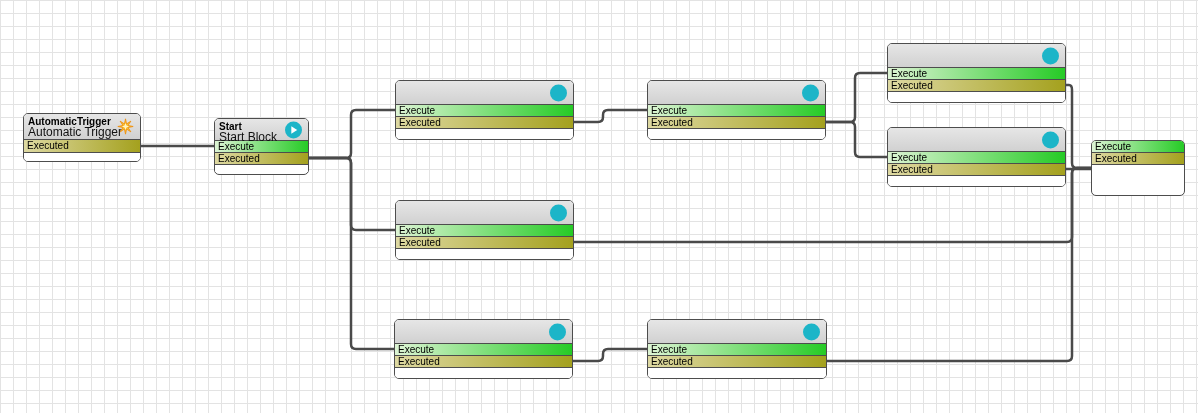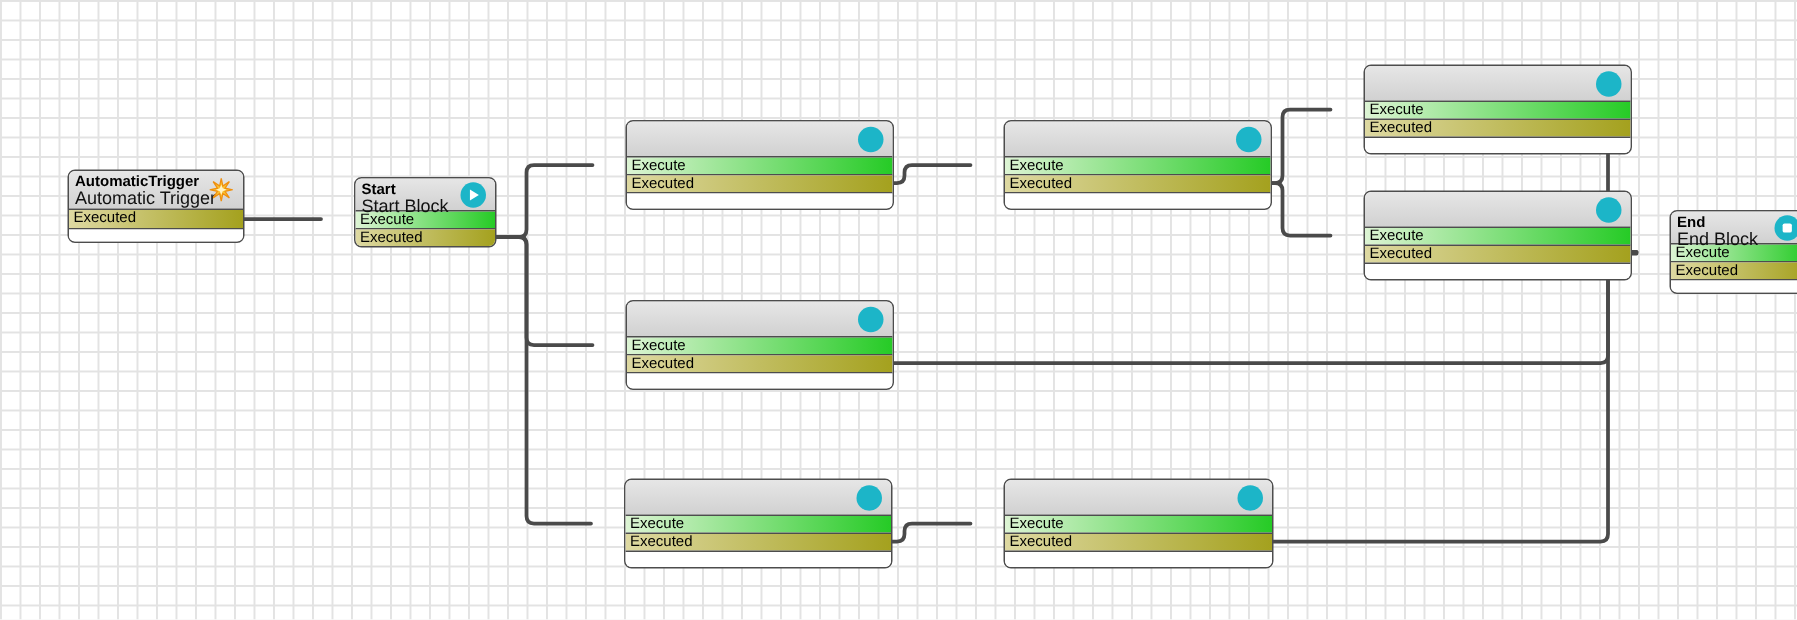--- a/index.html
+++ b/index.html
@@ -14,21 +14,20 @@
   }
   #edges{position:absolute;left:0;top:0;}
   #edges path{fill:none;stroke:var(--line,#4a4a4a);stroke-width:2.5;stroke-linecap:round;}
   .block{
     position:absolute;
     box-sizing:border-box;
     border:1px solid var(--border,#4d4d4d);
     border-radius:5px;
     background:#fff;
     overflow:hidden;
-    margin-left:22px;
   }
   .block-header{
     position:relative;
     background:linear-gradient(180deg, var(--head-from,#e6e6e6), var(--head-to,#d1d1d1));
     border-bottom:1px solid var(--border,#4d4d4d);
   }
   .head-title{
     font-size:10px;font-weight:bold;color:#000;
     padding:2px 0 0 4px;line-height:11px;white-space:nowrap;
   }
@@ -83,21 +82,21 @@
               <polygon points="10.00,1.00 11.22,7.04 16.36,3.64 12.96,8.78 19.00,10.00 12.96,11.22 16.36,16.36 11.22,12.96 10.00,19.00 8.78,12.96 3.64,16.36 7.04,11.22 1.00,10.00 7.04,8.78 3.64,3.64 8.78,7.04" fill="#fbc02d" stroke="#ef8f0e" stroke-width="1"></polygon>
               <polygon points="10.00,5.80 11.13,8.87 14.20,10.00 11.13,11.13 10.00,14.20 8.87,11.13 5.80,10.00 8.87,8.87" fill="#fff3c4"></polygon>
             </svg>
           </span>
         </div>
         <div class="port-row executed" style="height:13px">
           <span>Executed</span>
         </div>
         <div class="block-empty" style="height:8px"></div>
       </div>
-      <div class="block" style="left: 214px; top: 118px; width: 95px; height: 47px;">
+      <div class="block" style="left: 214px; top: 118px; width: 95px; height: 57px;">
         <div class="block-header" style="height:21px">
           <div class="head-title">Start</div>
           <div class="head-sub">Start Block</div>
           <span class="node-icon">
             <svg width="11" height="11" viewBox="0 0 10 10">
               <path d="M3 1.6 L8.4 5 L3 8.4 Z" fill="#fff"></path>
             </svg>
           </span>
         </div>
         <div class="port-row execute" style="height:12px">
@@ -186,29 +185,20 @@
         </div>
         <div class="port-row execute" style="height:12px">
           <span>Execute</span>
         </div>
         <div class="port-row executed" style="height:12px">
           <span>Executed</span>
         </div>
         <div class="block-empty" style="height:10px"></div>
       </div>
       <div class="block" style="left: 1091px; top: 140px; width: 94px; height: 56px;">
-        <div class="block-header" style="height:21px">
-          <div class="head-title">End</div>
-          <div class="head-sub">End Block</div>
-          <span class="node-icon">
-            <svg width="11" height="11" viewBox="0 0 10 10">
-              <rect x="2.2" y="2.2" width="5.6" height="5.6" rx="1.2" fill="#fff"></rect>
-            </svg>
-          </span>
-        </div>
         <div class="port-row execute" style="height:12px">
           <span>Execute</span>
         </div>
         <div class="port-row executed" style="height:12px">
           <span>Executed</span>
         </div>
         <div class="block-empty" style="height:8px"></div>
       </div>
     </div>
 </div>

